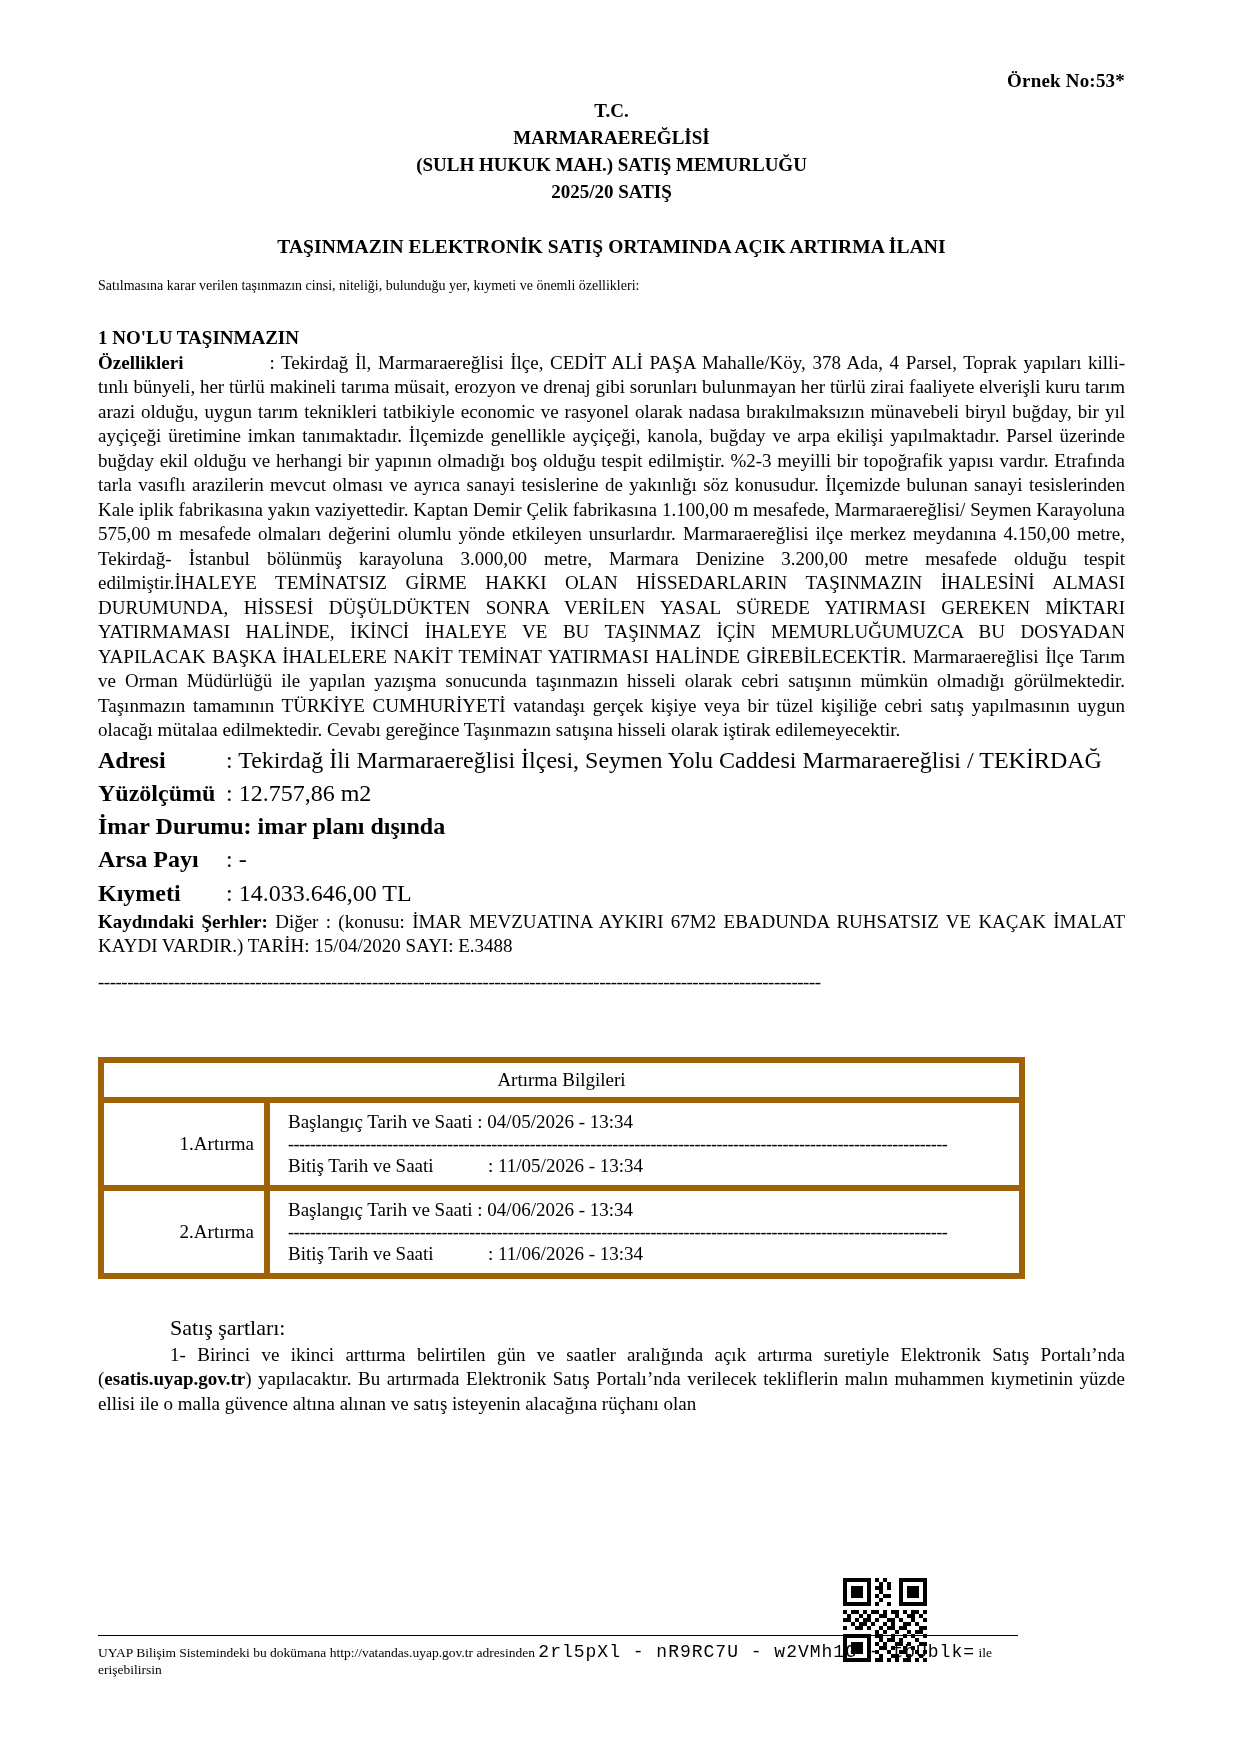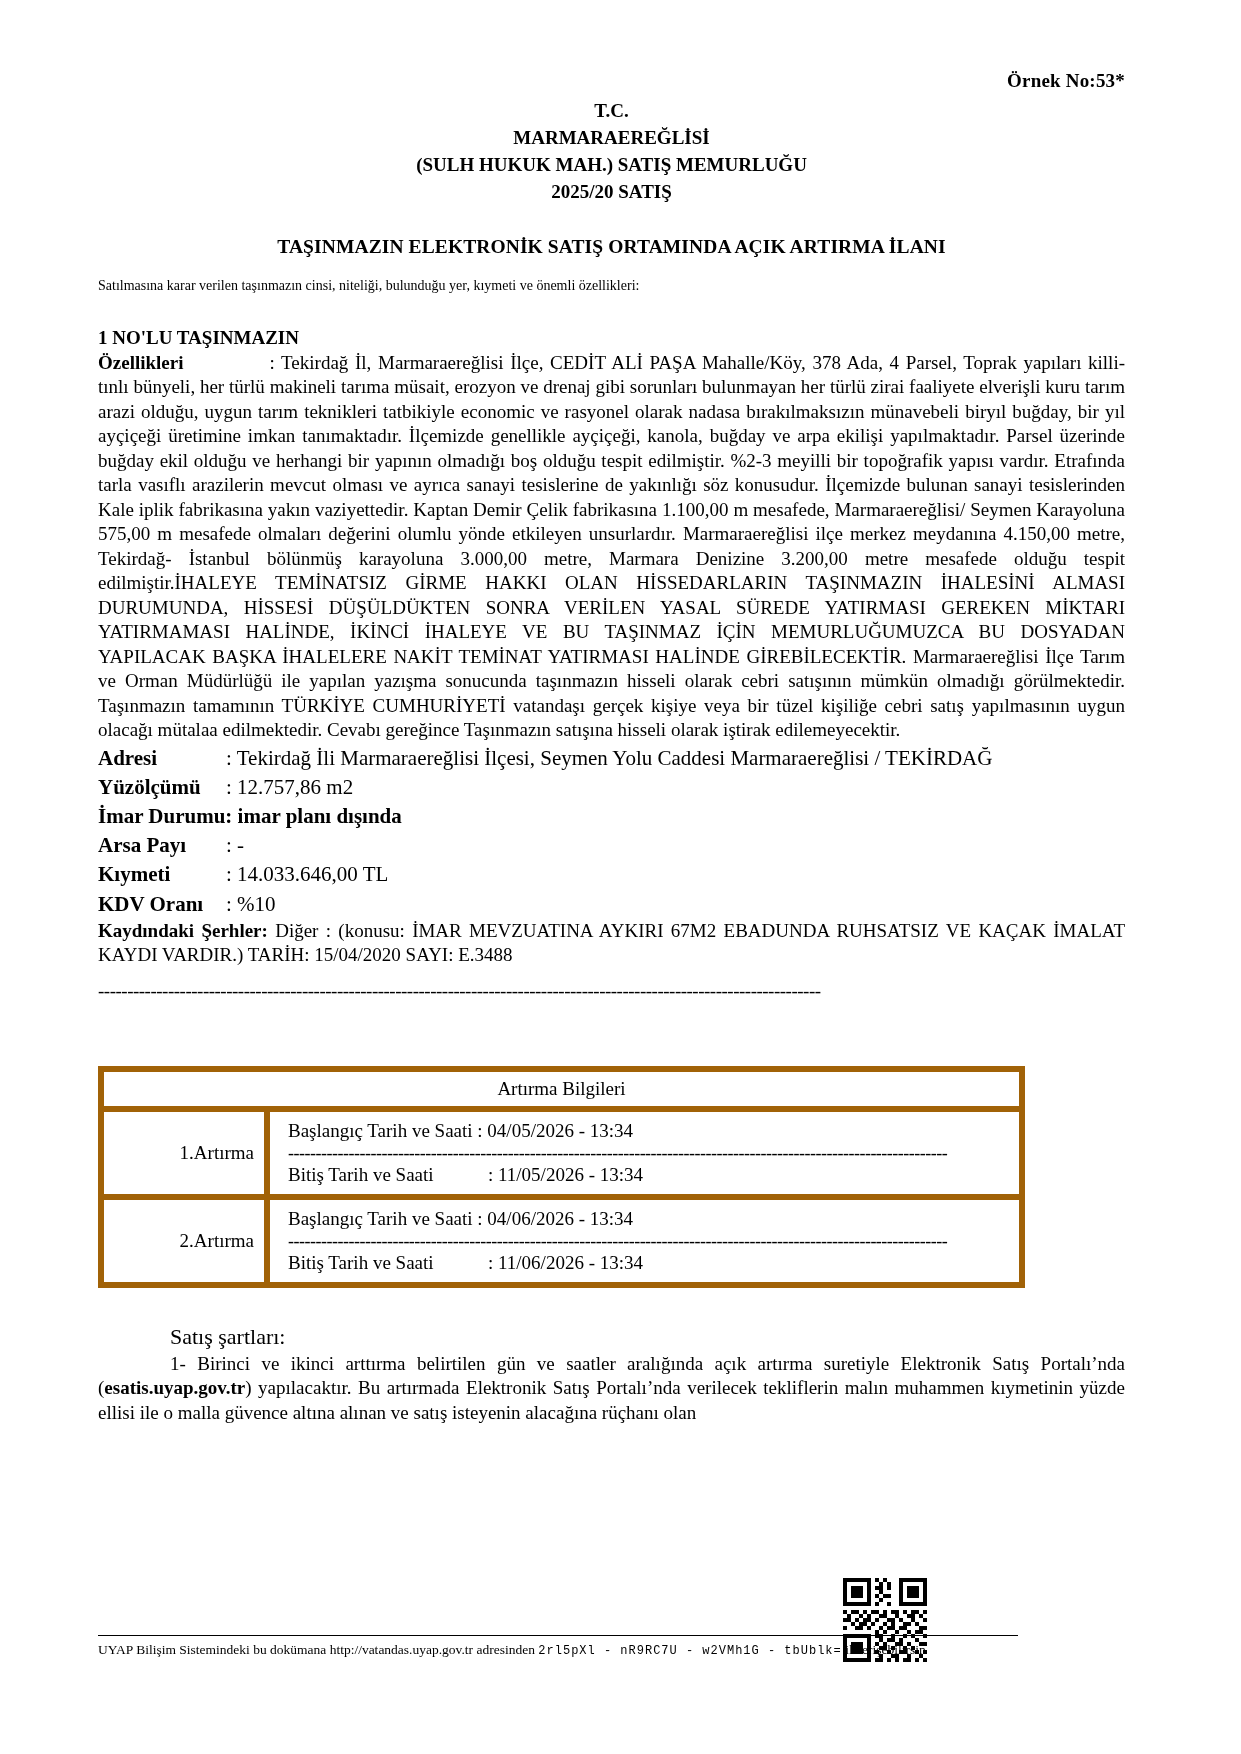--- a/index.html
+++ b/index.html
@@ -59,21 +59,21 @@
     margin-top: 33px;
   }
   .body-par {
     font-size: 19px;
     text-align: justify;
     line-height: 1.29;
     margin-top: 2px;
   }
   .body-par b { font-weight: bold; }
   .lbl-line {
-    font-size: 21px;
+    font-size: 24px;
     margin-top: 1px;
     line-height: 1.34;
   }
   .lbl {
     font-weight: bold;
     display: inline-block;
     width: 128px;
   }
   .lbl-wide {
     font-weight: bold;
@@ -137,21 +137,21 @@
   }
   .footer {
     position: absolute;
     left: 98px;
     top: 1642px;
     width: 930px;
     font-size: 13.5px;
   }
   .footer .mono {
     font-family: "Liberation Mono", monospace;
-    font-size: 12px;
+    font-size: 18px;
     letter-spacing: 1px;
   }
   .qr {
     position: absolute;
     right: 78px;
     top: 1578px;
     width: 84px;
     height: 84px;
   }
   .qr svg { display: block; }
@@ -182,21 +182,20 @@
     <div class="lbl-line"><span class="lbl">Adresi</span><span>: </span><span>Tekirdağ İli Marmaraereğlisi İlçesi, Seymen Yolu Caddesi Marmaraereğlisi / TEKİRDAĞ</span></div>
 
     <div class="lbl-line"><span class="lbl">Yüzölçümü</span><span>: </span><span>12.757,86 m2</span></div>
 
     <div class="lbl-line"><span class="lbl-wide">İmar Durumu: imar planı dışında</span></div>
 
     <div class="lbl-line"><span class="lbl">Arsa Payı</span><span>: </span><span>-</span></div>
 
     <div class="lbl-line"><span class="lbl">Kıymeti</span><span>: </span><span>14.033.646,00 TL</span></div>
 
-    <div class="lbl-line"><span class="lbl">KDV Oranı</span><span>: </span><span>%10</span></div>
 
     <div class="body-par" style="margin-top:1px"><b>Kaydındaki Şerhler:</b><span> Diğer : (konusu: İMAR MEVZUATINA AYKIRI 67M2 EBADUNDA RUHSATSIZ VE KAÇAK İMALAT KAYDI VARDIR.) TARİH: 15/04/2020 SAYI: E.3488</span></div>
 
     <div class="dashline">----------------------------------------------------------------------------------------------------------------------------</div>
 
     <table class="artirma">
       <tbody>
           <tr>
         <td class="th-center" colspan="2">Artırma Bilgileri</td>
       </tr>

